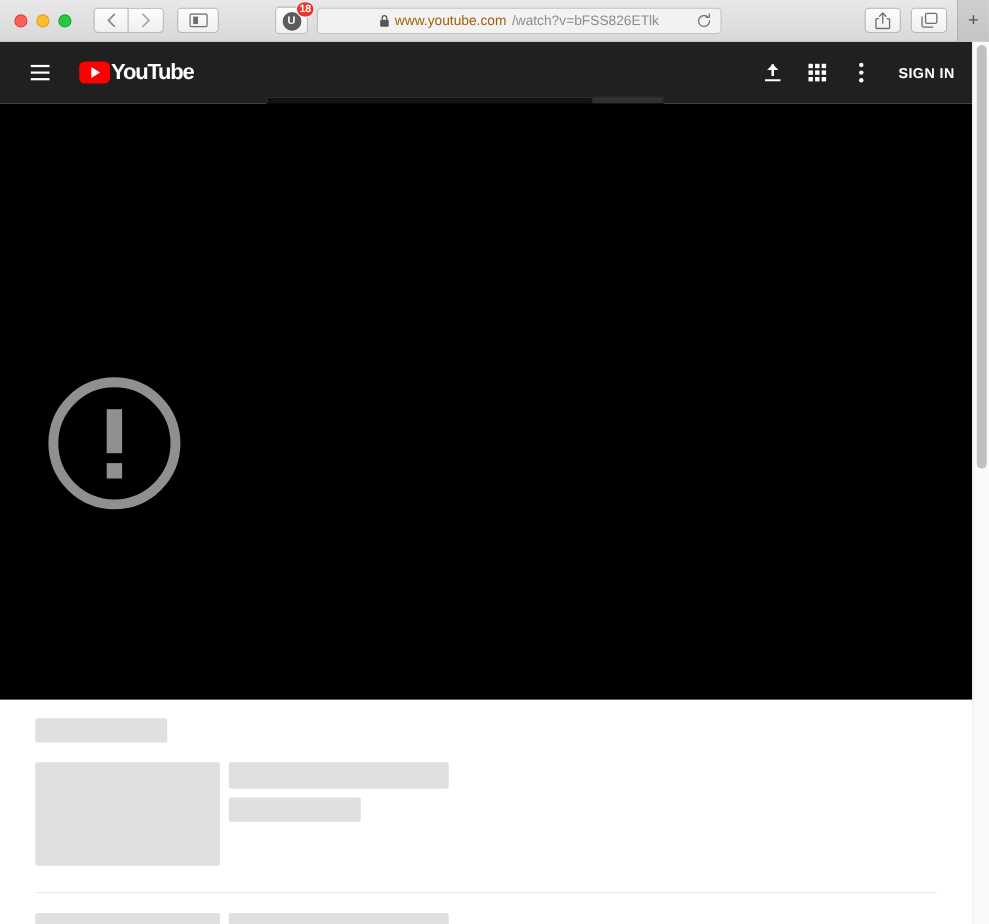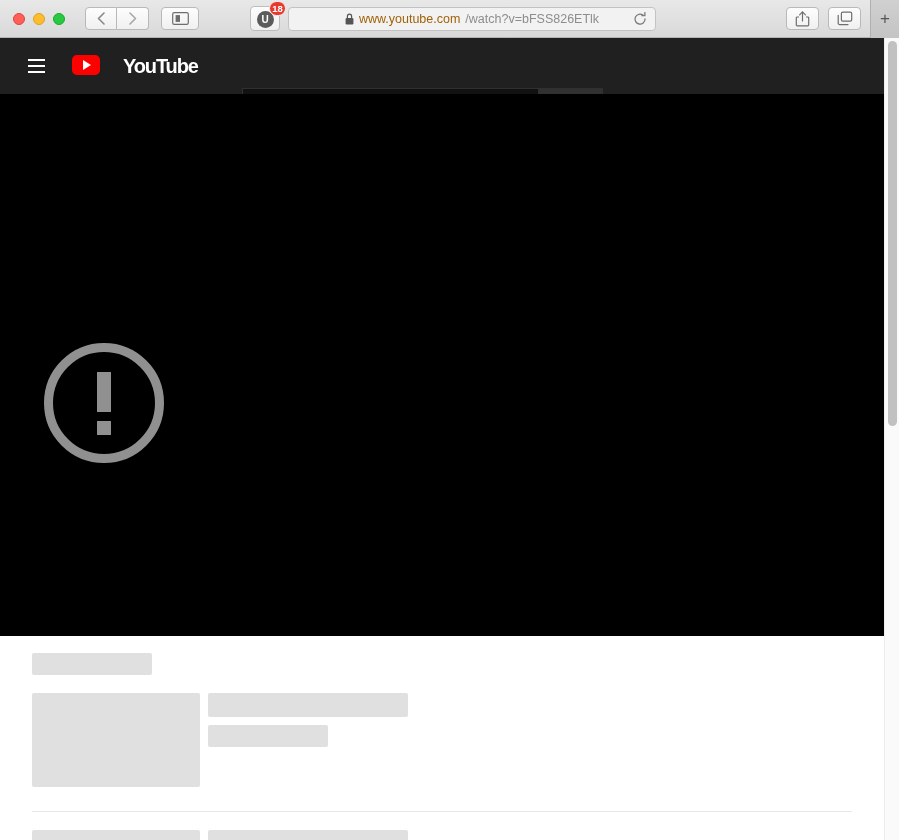--- a/index.html
+++ b/index.html
@@ -108,21 +108,21 @@
     display: flex; align-items: center;
     position: relative;
   }
   #guide-toggle-button {
     width: 40px; height: 40px; margin-left: 16px;
     display: flex; flex-direction: column; justify-content: center;
     align-items: center; gap: 4px;
   }
   .ham-line { width: 17px; height: 2px; background: #fff; display: block; }
 
-  #yt-logo { display: flex; gap: 23px; margin-left: 16px; }
+  #yt-logo { display: flex; align-items: center; gap: 1px; margin-left: 16px; }
   #yt-logo-mark {
     width: 28px; height: 20px; background: #ff0000; border-radius: 5px;
     display: flex; align-items: center; justify-content: center;
   }
   #yt-logo-triangle {
     width: 0; height: 0;
     border-top: 5px solid transparent;
     border-bottom: 5px solid transparent;
     border-left: 8px solid #ffffff;
     margin-left: 2px;
@@ -311,20 +311,50 @@
     <div id="search-form">
       <input id="search-input" type="text" placeholder="Search" style="">
       <div id="search-submit-button">
         <svg width="19" height="19" viewBox="0 0 19 19">
           <circle cx="8" cy="8" r="6" stroke="#c5c5c5" stroke-width="1.5" fill="none"></circle>
           <path d="M12.5 12.5 L17.5 17.5" stroke="#c5c5c5" stroke-width="1.5" stroke-linecap="round"></path>
         </svg>
       </div>
     </div>
 
+    <div id="masthead-buttons">
+      <div class="mast-btn">
+        <svg width="21" height="21" viewBox="0 0 21 21">
+          <path d="M10.5 2.5 L10.5 13" stroke="#fff" stroke-width="2.3" stroke-linecap="butt"></path>
+          <path d="M5.4 7.6 L10.5 2.4 L15.6 7.6 Z" fill="#fff"></path>
+          <path d="M3.5 17 H17.5" stroke="#fff" stroke-width="1.9" stroke-linecap="butt"></path>
+        </svg>
+      </div>
+      <div class="mast-btn">
+        <span id="apps-grid-icon">
+          <i></i>
+            <i></i>
+            <i></i>
+          <i></i>
+            <i></i>
+            <i></i>
+          <i></i>
+            <i></i>
+            <i></i>
+        </span>
+      </div>
+      <div class="mast-btn">
+        <span id="more-vert-icon">
+          <i></i>
+          <i></i>
+          <i></i>
+        </span>
+      </div>
+      <div id="sign-in-button">SIGN IN</div>
+    </div>
   </div>
 
   <div id="video-player">
     <div id="player-error-icon">
       <div id="error-exclaim">
         <span class="bar"></span>
         <span class="dot"></span>
       </div>
     </div>
   </div>

